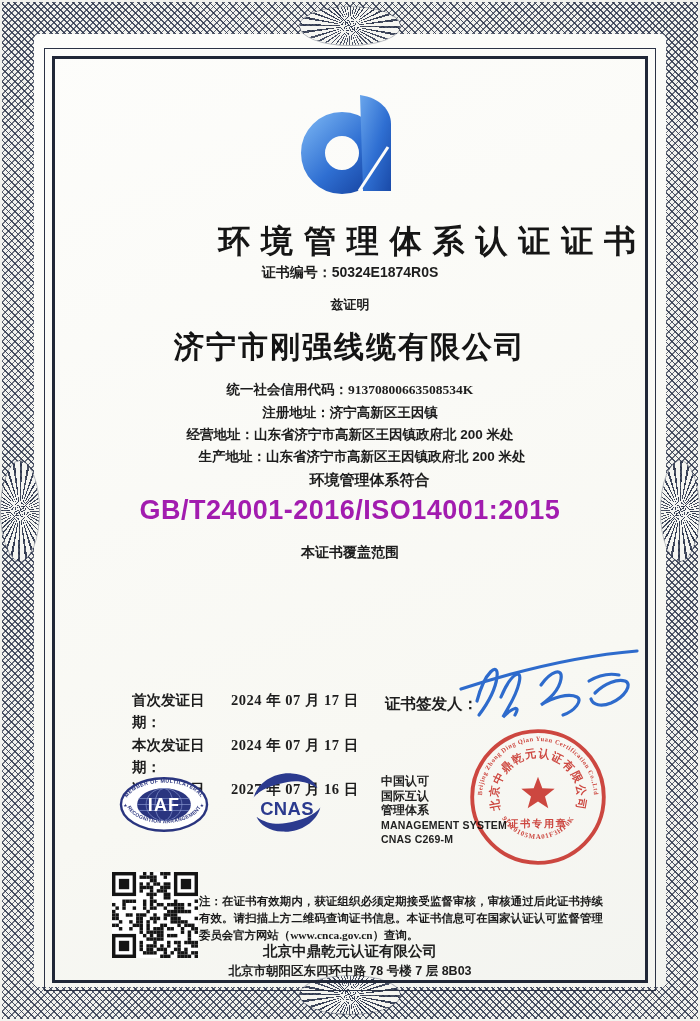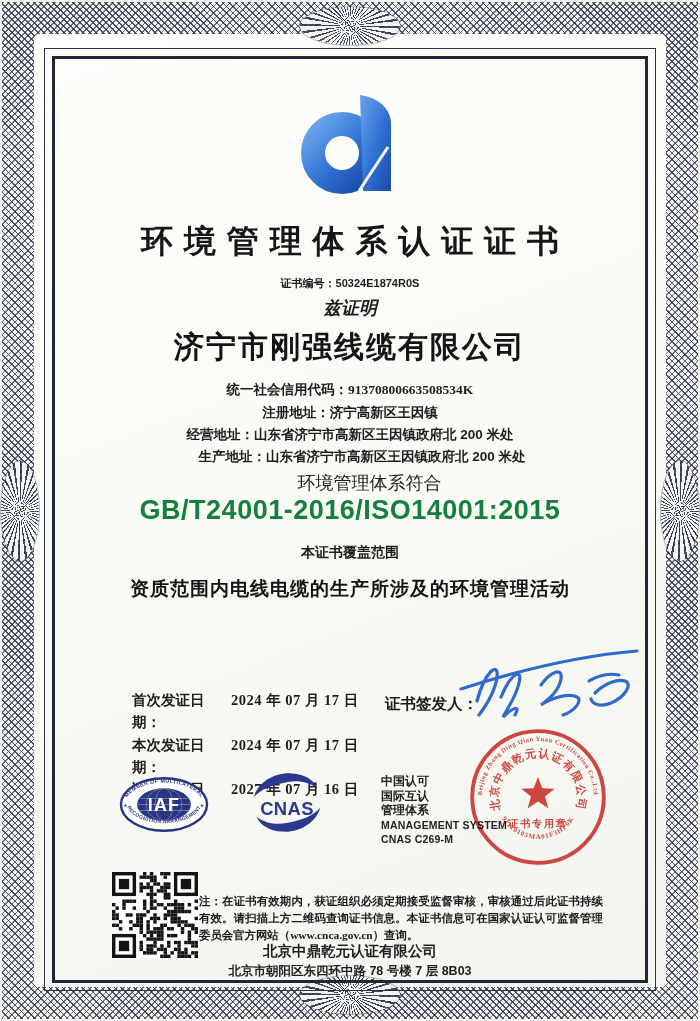--- a/index.html
+++ b/index.html
@@ -16,29 +16,29 @@
     box-shadow:0 0 0 1px rgba(42,51,74,.35);}
   .motif.top{top:7px;left:50%;transform:translateX(-50%);}
   .motif.bottom{bottom:7px;left:50%;transform:translateX(-50%);}
   .motif.left{left:-30px;top:50%;transform:translateY(-50%) rotate(90deg);}
   .motif.right{right:-30px;top:50%;transform:translateY(-50%) rotate(90deg);}
   .frame-a{position:absolute;left:44px;right:44px;top:48px;bottom:30px;border:1.5px solid #2b3245;z-index:3;}
   .frame-b{position:absolute;left:52px;right:52px;top:56px;bottom:38px;border:3px solid #202737;z-index:3;}
   .content{position:absolute;left:53px;right:53px;top:57px;bottom:39px;z-index:4;}
   .abs{position:absolute;left:0;right:0;text-align:center;}
   .logo-wrap{top:34px;}
-  .title{top:163px;font-size:32px;font-weight:600;letter-spacing:.34em;text-indent:.34em;color:#161616;}
-  .certno{top:219px;font-size:11px;font-weight:700;}
-  .declare{top:239px;font-size:18px;font-weight:600;font-style:italic;}
+  .title{top:163px;font-size:32px;font-weight:600;letter-spacing:.34em;text-indent:.34em;color:#161616;text-align:right;}
+  .certno{top:207px;font-size:14px;font-weight:700;}
+  .declare{top:239px;font-size:13px;font-weight:600;}
   .company{top:270px;font-size:30px;font-weight:700;letter-spacing:2px;color:#141414;}
   .credit{top:324px;font-size:13.5px;font-weight:700;font-family:"Liberation Serif",serif;}
   .addr{line-height:22px;font-size:13.5px;font-weight:700;}
   .addr1{top:345px;}.addr2{top:367px;}.addr3{top:389px;padding-left:24px;}
-  .conform{top:414px;font-size:18px;font-weight:400;margin-left:39px;}
-  .standard{top:438px;font-size:27px;font-weight:800;letter-spacing:.5px;color:#15803d;}
+  .conform{top:414px;font-size:15px;font-weight:700;margin-left:39px;}
+  .standard{top:438px;font-size:27px;font-weight:800;letter-spacing:.5px;color:#a21caf;}
   .scope-label{top:487px;font-size:14px;font-weight:700;}
   .scope{top:519px;font-size:19px;font-weight:800;letter-spacing:1px;color:#141414;}
   .dates{position:absolute;left:79px;top:632px;font-family:"Liberation Serif",serif;}
   .date-row{display:flex;line-height:22.3px;font-size:14.5px;font-weight:700;}
   .date-row .lbl{width:99px;}
   .date-row .val{letter-spacing:.5px;}
   .signer{position:absolute;left:332px;top:637px;font-size:15.5px;font-weight:700;}
   .signature{position:absolute;left:400px;top:580px;mix-blend-mode:multiply;}
   .iaf{position:absolute;left:66px;top:720px;}
   .cnas{position:absolute;left:195px;top:712px;}
@@ -101,21 +101,20 @@
     <div class="abs addr addr2">
       <span>经营地址：</span><span>山东省济宁市高新区王因镇政府北 200 米处</span>
     </div>
     <div class="abs addr addr3">
       <span>生产地址：</span><span>山东省济宁市高新区王因镇政府北 200 米处</span>
     </div>
 
     <div class="abs conform">环境管理体系符合</div>
     <div class="abs standard">GB/T24001-2016/ISO14001:2015</div>
     <div class="abs scope-label">本证书覆盖范围</div>
-    <div class="abs scope">资质范围内电线电缆的生产所涉及的环境管理活动</div>
 
     <div class="dates">
       <div class="date-row">
         <span class="lbl">首次发证日期：</span>
         <span class="val">2024 年 07 月 17 日</span>
       </div>
       <div class="date-row">
         <span class="lbl">本次发证日期：</span>
         <span class="val">2024 年 07 月 17 日</span>
       </div>

